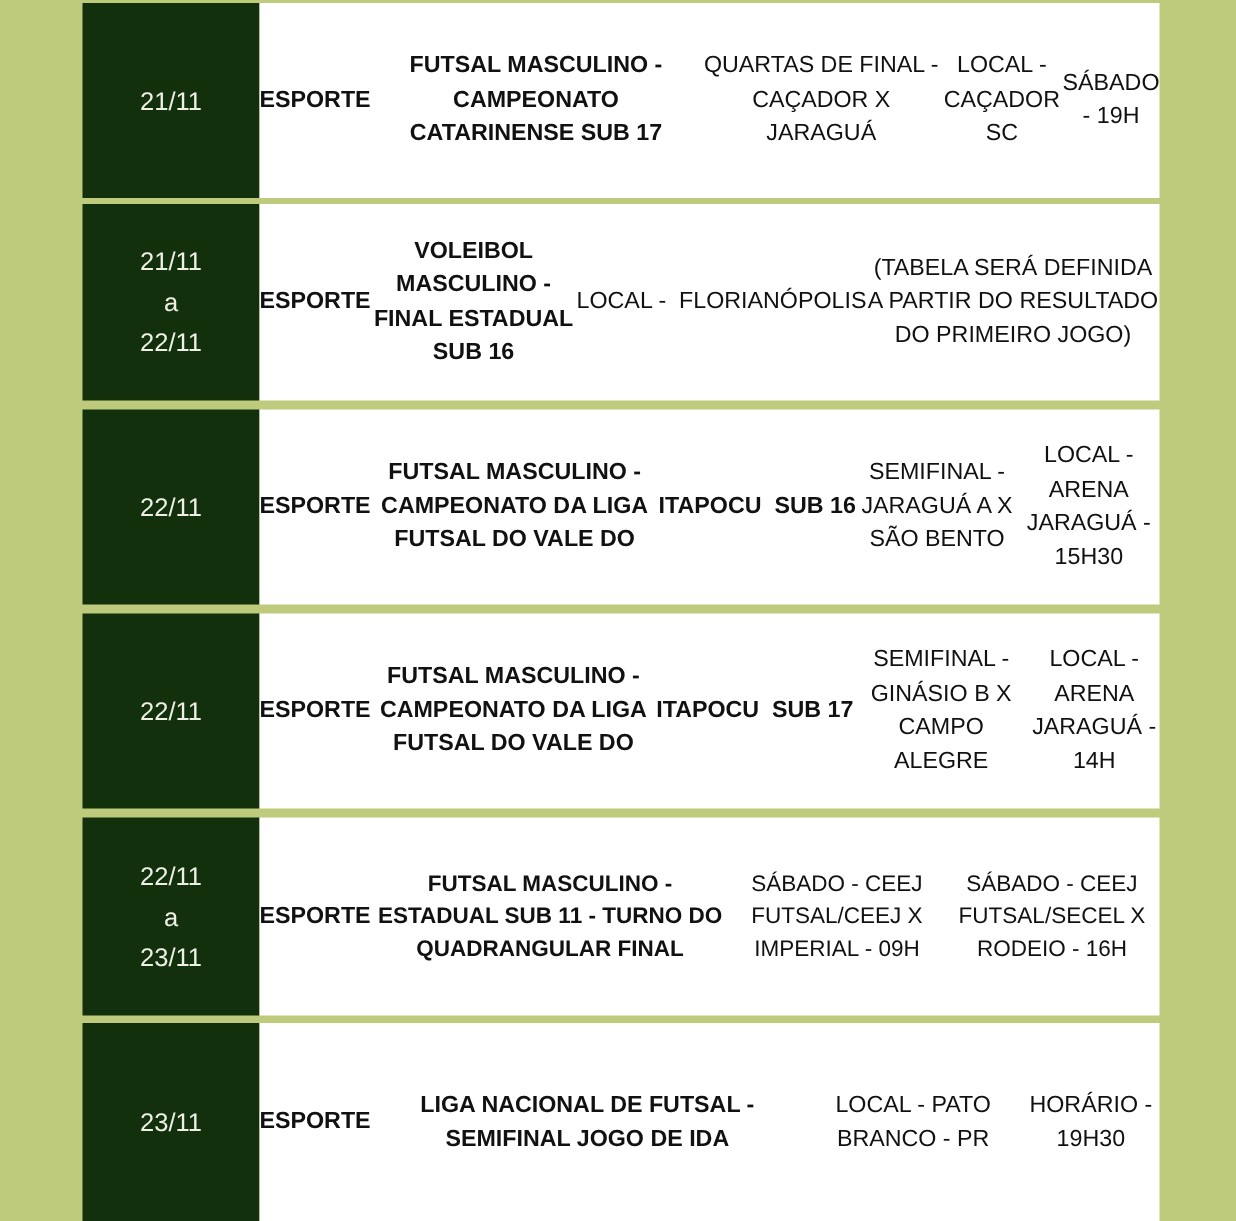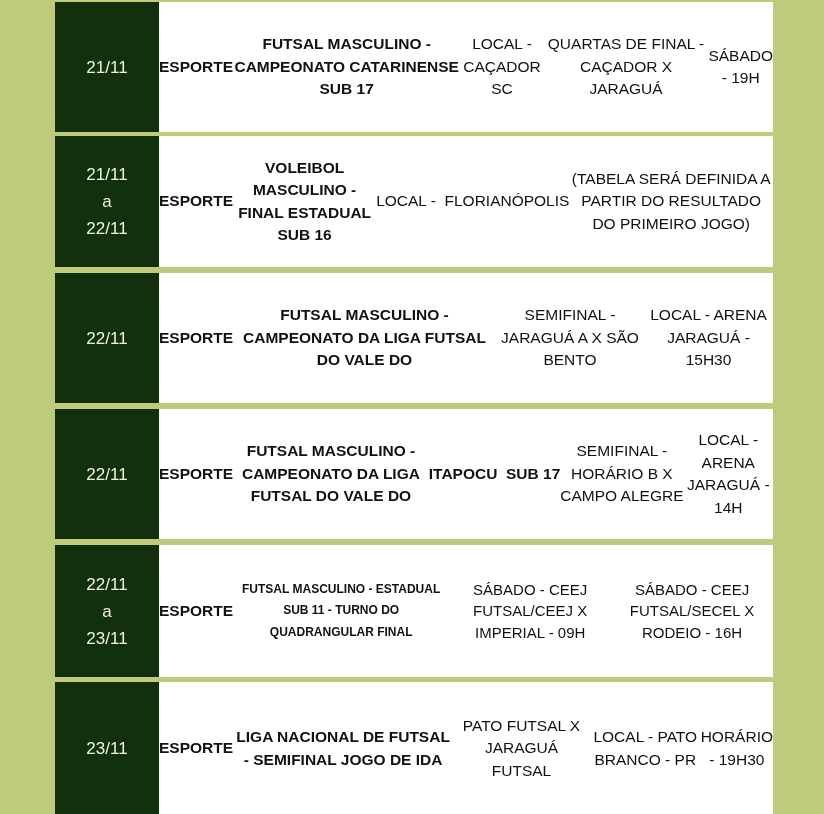--- a/index.html
+++ b/index.html
@@ -10,21 +10,21 @@
       position: relative;
     }
     .schedule {
       position: absolute; left: 55px; top: 1px; width: 718px;
     }
     .row {
       position: absolute; left: 0; width: 718px;
       display: flex;
     }
     .date-cell {
-      width: 104px; background: #13300d; color: #eef0e6;
+      width: 118px; background: #13300d; color: #eef0e6;
       display: flex; flex-direction: column; align-items: center; justify-content: center;
       font-size: 17px; line-height: 25px;
     }
     .info-cell {
       flex: 1; background: #ffffff; color: #111;
       display: flex; flex-direction: row; align-items: center; justify-content: center;
       text-align: center; font-size: 15.5px; line-height: 22.5px;
     }
     .info-cell .b { font-weight: bold; }
     .info-cell.tight { line-height: 21.5px; font-size: 15px; }
@@ -34,22 +34,22 @@
 
 <div class="schedule">
 
   <div class="row" style="top:1px;height:130px;">
     <div class="date-cell">
       <span>21/11</span>
     </div>
     <div class="info-cell">
       <div class="b">ESPORTE</div>
       <div class="b">FUTSAL MASCULINO - CAMPEONATO CATARINENSE SUB 17</div>
+      <div>QUARTAS DE FINAL - CAÇADOR X JARAGUÁ</div>
       <div>LOCAL - CAÇADOR SC</div>
-      <div>QUARTAS DE FINAL - CAÇADOR X JARAGUÁ</div>
       <div>SÁBADO - 19H</div>
     </div>
   </div>
 
   <div class="row" style="top:135px;height:131px;">
     <div class="date-cell" style="line-height:27px;">
       <span>21/11</span>
       <span>a</span>
       <span>22/11</span>
     </div>
@@ -61,58 +61,58 @@
     </div>
   </div>
 
   <div class="row" style="top:272px;height:130px;">
     <div class="date-cell">
       <span>22/11</span>
     </div>
     <div class="info-cell">
       <div class="b">ESPORTE</div>
       <div class="b">FUTSAL MASCULINO - CAMPEONATO DA LIGA FUTSAL DO VALE DO</div>
+      <div class="b" style="white-space:pre;">ITAPOCU  SUB 16</div>
       <div>SEMIFINAL - JARAGUÁ A X SÃO BENTO</div>
       <div>LOCAL - ARENA JARAGUÁ - 15H30</div>
     </div>
   </div>
 
   <div class="row" style="top:408px;height:130px;">
     <div class="date-cell">
       <span>22/11</span>
     </div>
     <div class="info-cell">
       <div class="b">ESPORTE</div>
       <div class="b">FUTSAL MASCULINO - CAMPEONATO DA LIGA FUTSAL DO VALE DO</div>
       <div class="b" style="white-space:pre;">ITAPOCU  SUB 17</div>
-      <div>SEMIFINAL - HORÁRIO B X CAMPO ALEGRE</div>
+      <div>SEMIFINAL - GINÁSIO B X CAMPO ALEGRE</div>
       <div>LOCAL - ARENA JARAGUÁ - 14H</div>
     </div>
   </div>
 
   <div class="row" style="top:544px;height:132px;">
     <div class="date-cell" style="line-height:27px;">
       <span>22/11</span>
       <span>a</span>
       <span>23/11</span>
     </div>
     <div class="info-cell tight">
       <div class="b" style="font-size:15.5px;">ESPORTE</div>
-      <div class="b" style="font-size:12px;">FUTSAL MASCULINO - ESTADUAL SUB 11 - TURNO DO QUADRANGULAR FINAL</div>
+      <div class="b" style="font-size:15px;">FUTSAL MASCULINO - ESTADUAL SUB 11 - TURNO DO QUADRANGULAR FINAL</div>
       <div>SÁBADO - CEEJ FUTSAL/CEEJ X IMPERIAL - 09H</div>
       <div>SÁBADO - CEEJ FUTSAL/SECEL X RODEIO - 16H</div>
     </div>
   </div>
 
   <div class="row" style="top:681px;height:133px;">
     <div class="date-cell">
       <span>23/11</span>
     </div>
     <div class="info-cell">
       <div class="b">ESPORTE</div>
       <div class="b">LIGA NACIONAL DE FUTSAL - SEMIFINAL JOGO DE IDA</div>
-      <div>PATO FUTSAL X JARAGUÁ FUTSAL</div>
       <div>LOCAL - PATO BRANCO - PR</div>
       <div>HORÁRIO - 19H30</div>
     </div>
   </div>
 
 </div>
 
 </body></html>

